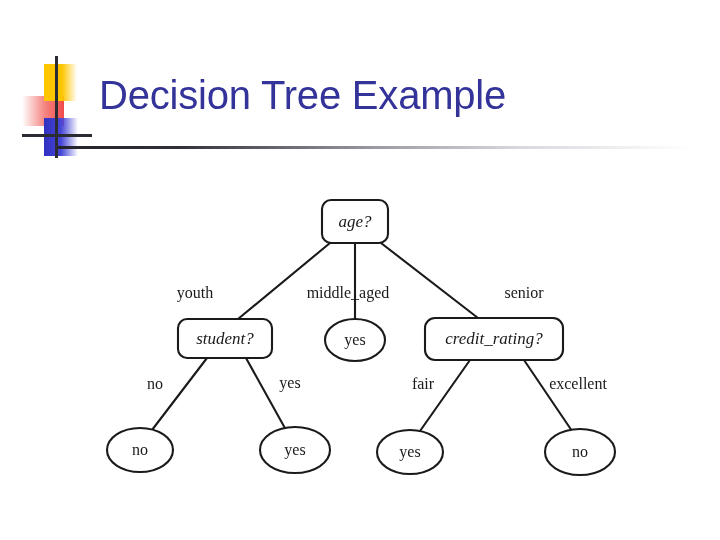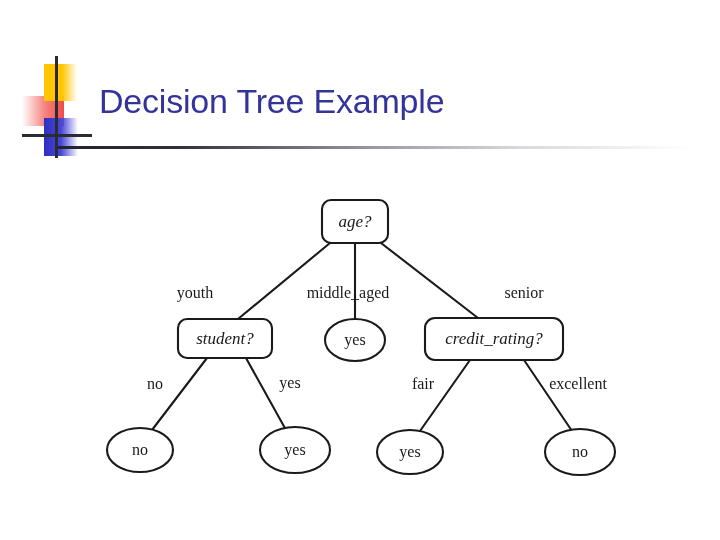--- a/index.html
+++ b/index.html
@@ -63,26 +63,25 @@
     top: 78px;
     width: 70px;
     height: 3px;
     background: #2b2b33;
   }
 
   .slide-title {
     position: absolute;
     left: 99px;
     top: 73px;
-    font-size: 34px;
+    font-size: 40px;
     line-height: 44px;
     letter-spacing: -0.2px;
     color: #333399;
     white-space: nowrap;
-    margin-top: 6px;
   }
 
   .title-rule {
     position: absolute;
     left: 58px;
     top: 146px;
     width: 660px;
     height: 3px;
     background: linear-gradient(to right, #23232c 0%, #30303a 18%, #9a9aa4 48%, #d8d8de 70%, rgba(255,255,255,0) 96%);
   }

